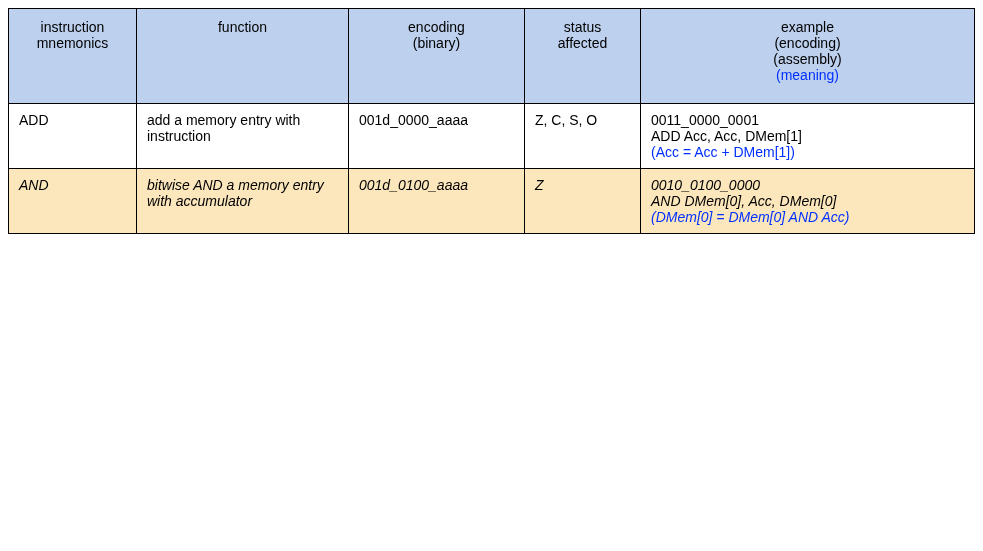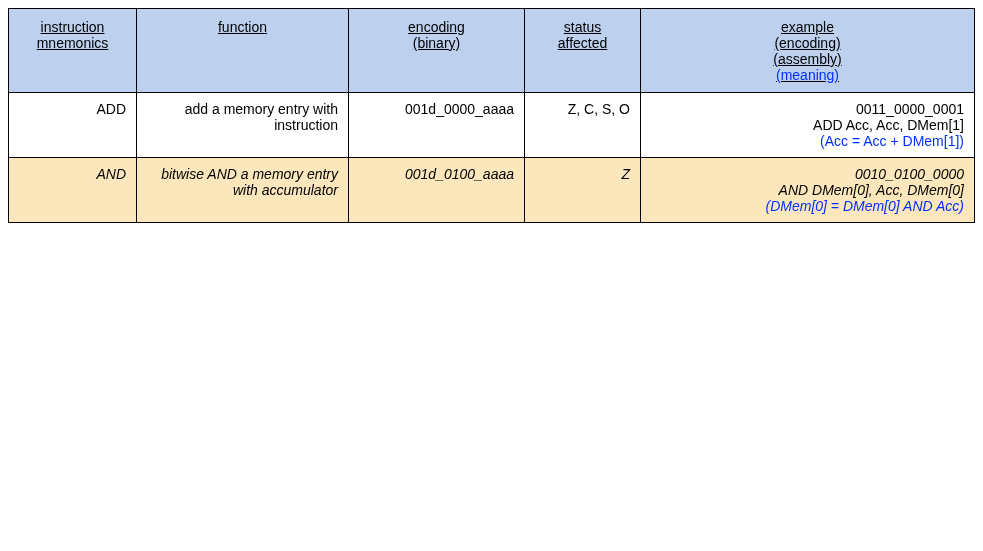--- a/index.html
+++ b/index.html
@@ -12,30 +12,29 @@
   }
   table{
     border-collapse:collapse;
     width:967px;
     table-layout:fixed;
   }
   th,td{
     border:1px solid #000;
     padding:8px 10px;
     vertical-align:top;
-    text-align:right;
+    text-align:left;
   }
   th{
     background:#bdd0ee;
     font-weight:normal;
     text-align:center;
     vertical-align:top;
     padding-top:10px;
-    padding-bottom:9px;
-    text-decoration:underline;
+    padding-bottom:20px;
   }
   col.c1{width:128px;}
   col.c2{width:212px;}
   col.c3{width:176px;}
   col.c4{width:116px;}
   col.c5{width:auto;}
   .meaning{color:#0030ff;}
   tr.hl td{background:#fce7bd;font-style:italic;}
   .ex-line{display:block;}
 </style>

